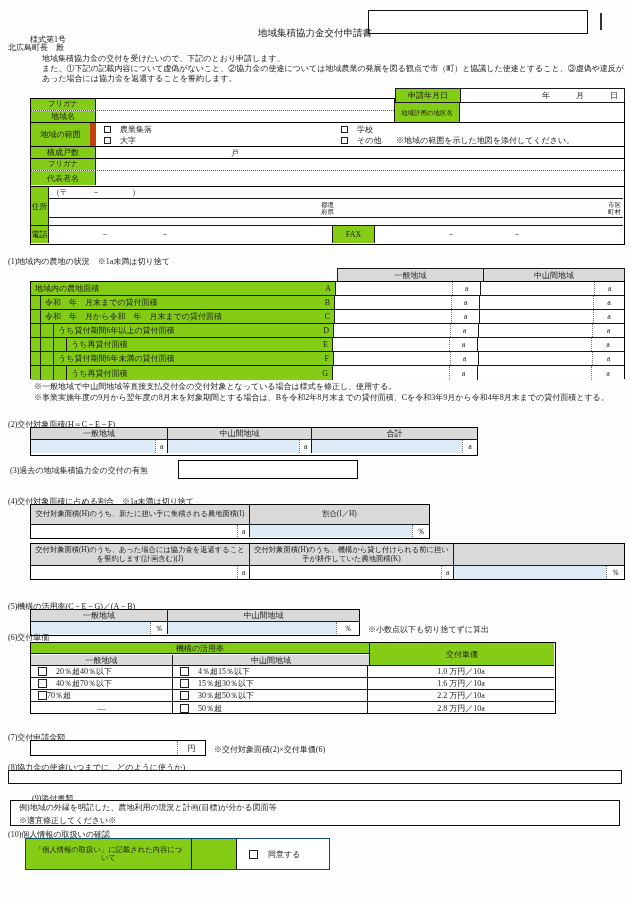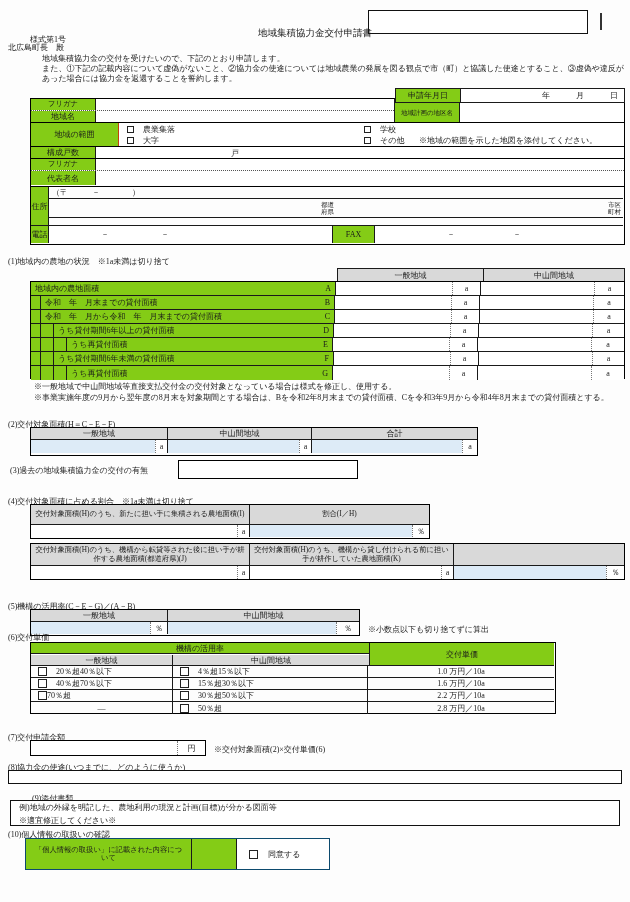--- a/index.html
+++ b/index.html
@@ -57,21 +57,21 @@
     </div>
   </div>
 
   <div class="abs row" style="left:395px;top:103px;width:230px;height:19px;border-right:1.6px solid #000;">
     <div class="lbl tiny" style="width:65px;border-right:1px solid #1a1a1a;padding:0 5px;">地域計画の地区名</div>
     <div class="val" style="flex:1;"></div>
   </div>
 
   <div class="abs" style="left:30px;top:122px;width:595px;height:64px;border:1.6px solid #000;border-bottom:none;">
     <div class="row" style="height:24px;border-bottom:1.4px solid #000;">
-      <div class="lbl" style="width:88px;border-right:1px solid #c2410c;">地域の範囲</div>
+      <div class="lbl" style="width:65px;border-right:6px solid #c2410c;">地域の範囲</div>
       <div style="flex:1;position:relative;background:#fff;text-decoration:underline;">
         <span class="cb abs" style="left:8px;top:3px;"></span>
         <span class="abs nw" style="left:24px;top:1px;">農業集落</span>
         <span class="cb abs" style="left:245px;top:3px;"></span>
         <span class="abs nw" style="left:261px;top:1px;">学校</span>
         <span class="cb abs" style="left:8px;top:14px;"></span>
         <span class="abs nw" style="left:24px;top:12px;">大字</span>
         <span class="cb abs" style="left:245px;top:14px;"></span>
         <span class="abs nw" style="left:261px;top:12px;">その他</span>
         <span class="abs nw" style="left:300px;top:12px;">※地域の範囲を示した地図を添付してください。</span>
@@ -246,21 +246,21 @@
     </div>
     <div class="row" style="height:12px;">
       <div class="val" style="width:206px;"></div>
       <div class="unit" style="width:13px;border-right:1px solid #1a1a1a;">a</div>
       <div class="blue" style="width:162px;"></div>
       <div class="unit" style="flex:1;">％</div>
     </div>
   </div>
   <div class="abs" style="left:30px;top:543px;width:595px;height:37px;border:1.6px solid #000;">
     <div class="row" style="height:22px;border-bottom:1px solid #1a1a1a;background:#d9d9d9;">
-      <div class="cen sm" style="width:219px;border-right:1px solid #1a1a1a;padding:0 4px;">交付対象面積(H)のうち、機構から転貸等された後に担い手が耕作する農地面積(都道府県)(J)</div>
+      <div class="cen sm" style="width:219px;border-right:1px solid #1a1a1a;padding:0 4px;">交付対象面積(H)のうち、あった場合には協力金を返還することを誓約します(計画含む)(J)</div>
       <div class="cen sm" style="width:204px;border-right:1px solid #1a1a1a;padding:0 4px;">交付対象面積(H)のうち、機構から貸し付けられる前に担い手が耕作していた農地面積(K)</div>
     </div>
     <div class="row" style="height:13px;">
       <div class="val" style="width:206px;"></div>
       <div class="unit" style="width:13px;border-right:1px solid #1a1a1a;">a</div>
       <div class="val" style="width:191px;"></div>
       <div class="unit" style="width:13px;border-right:1px solid #1a1a1a;">a</div>
       <div class="blue" style="width:152px;"></div>
       <div class="unit" style="flex:1;">％</div>
     </div>

